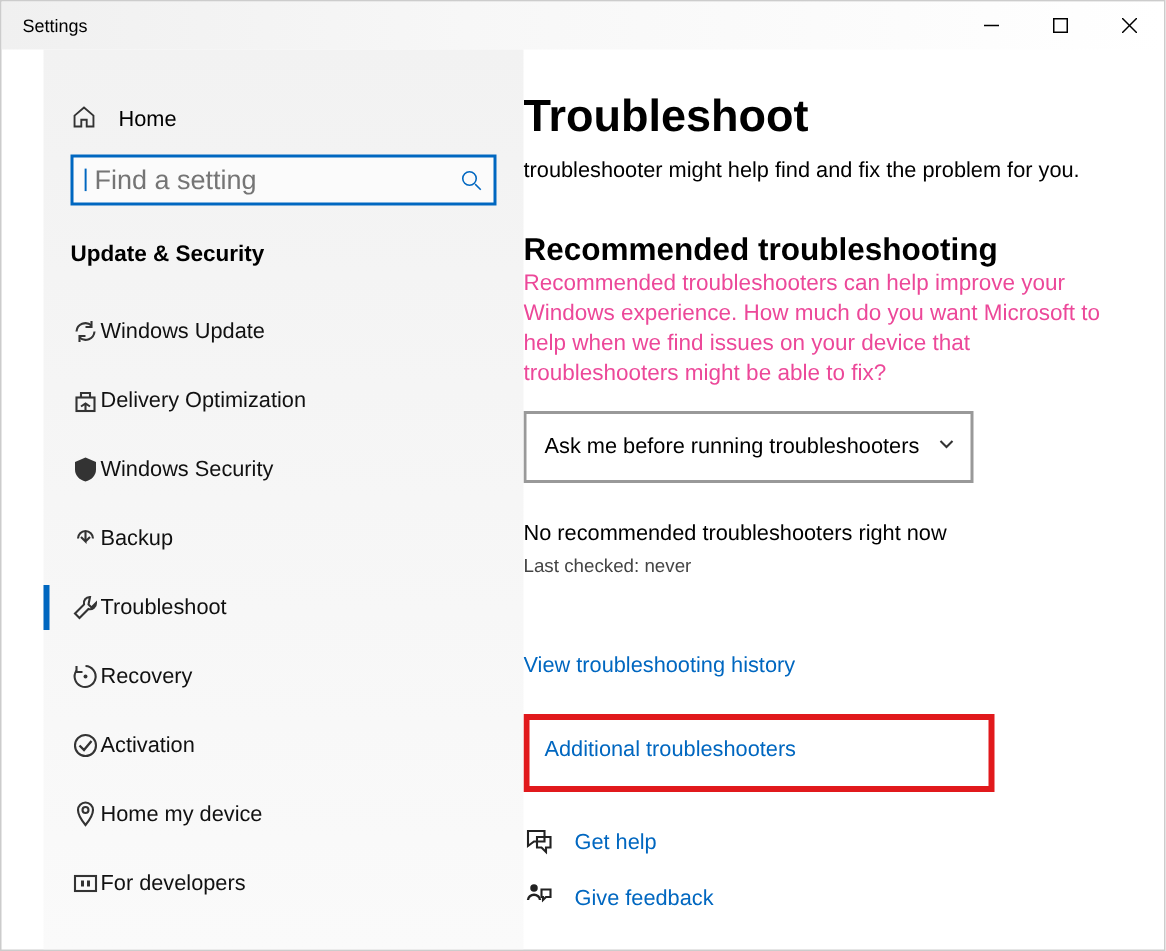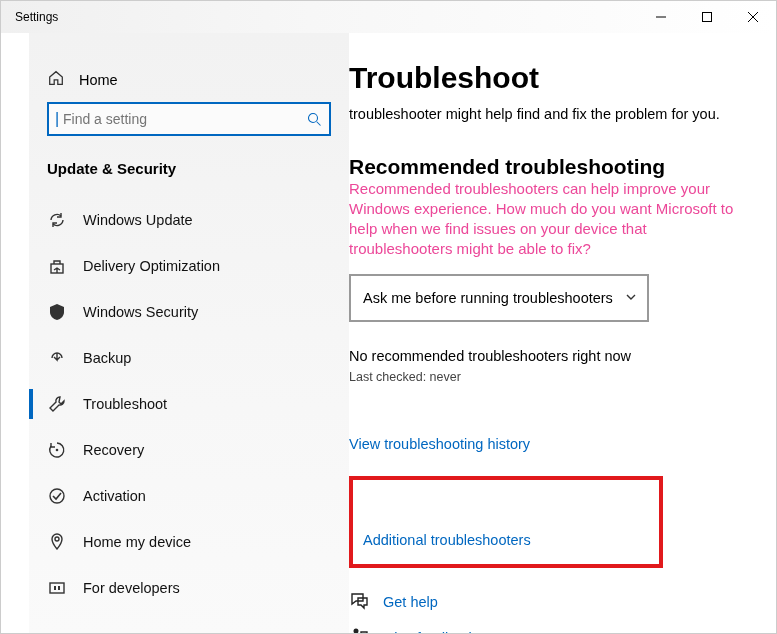--- a/index.html
+++ b/index.html
@@ -13,45 +13,45 @@
     
     .body { flex: 1; display: flex; min-height: 0; }
     
     .sidebar { width: 320px; background: linear-gradient(to bottom, #f2f2f2, #f6f6f6 50%, #fafafa); padding-top: 30px; display: flex; flex-direction: column; margin-left: 28px; }
     .home-row { display: flex; align-items: center; padding: 6px 18px 12px; gap: 14px; font-size: 14.5px; }
     .home-row .icon { width: 18px; }
     
     .search-wrap { padding: 0 18px 14px; }
     .search { border: 2px solid #0067c0; height: 34px; display: flex; align-items: center; background: #fbfbfb; }
     .search .caret { width: 10px; display:flex; }
-    .search input { flex: 1; border: none; outline: none; background: transparent; font-size: 14px; color: #555; padding-left: 4px; }
+    .search input { flex: 1; border: none; outline: none; background: transparent; font-size: 18px; color: #555; padding-left: 4px; }
     .search .sicon { width: 30px; color: #0067c0; display:flex; justify-content:center; }
     
     .category { font-weight: 700; font-size: 15px; padding: 10px 18px 20px; }
     
     .nav { display: flex; flex-direction: column; }
-    .nav-item { display: flex; align-items: center; height: 46px; padding-left: 18px; gap: 16px; font-size: 14.5px; color: #111; position: relative; }
+    .nav-item { display: flex; align-items: center; height: 46px; padding-left: 18px; font-size: 14.5px; color: #111; position: relative; }
     .nav-item .icon { width: 20px; display:flex; color:#333; }
     .nav-item.active::before { content:""; position:absolute; left:0; top:8px; bottom:8px; width:4px; background:#0067c0; }
     
     .content { flex: 1; padding: 28px 30px 10px 0; overflow: hidden; }
     h1 { font-size: 30px; font-weight: 600; margin-bottom: 10px; }
     .desc { font-size: 14.5px; color: #000; margin-bottom: 30px; line-height: 1.35; }
     h2 { font-size: 21px; font-weight: 600; margin-bottom: 0; }
     .para { font-size: 15px; color: #ec4899; line-height: 1.35; margin-bottom: 14px; }
     
     .dropdown { display:inline-flex; align-items:center; border: 2px solid #999; height: 48px; padding: 0 10px 0 12px; font-size: 14.5px; gap: 12px; margin-bottom: 26px; }
     .dropdown .chev { color:#333; }
     
     .status { font-size: 14.5px; margin-bottom: 6px; }
     .substatus { font-size: 12.5px; color: #444; margin-bottom: 52px; }
     
     .link { color: #0067c0; font-size: 14.5px; display: block; margin-bottom: 24px; cursor:pointer; }
     .boxed { border: 4px solid #e1191c; padding: 12px 128px 16px 10px; display:inline-block; margin-bottom: 22px; }
-    .boxed .link { margin-bottom: 0; margin-top: 40px; }
+    .boxed .link { margin-bottom: 0; }
     
     .help-row { display: flex; align-items: center; gap: 14px; margin-bottom: 12px; }
     .help-row .icon { width: 20px; color: #222; }
     .help-row .link { margin-bottom:0; }
   </style>
 </head>
 <body>
 
 <div class="titlebar">
   <span class="titlebar-label">Settings</span>

